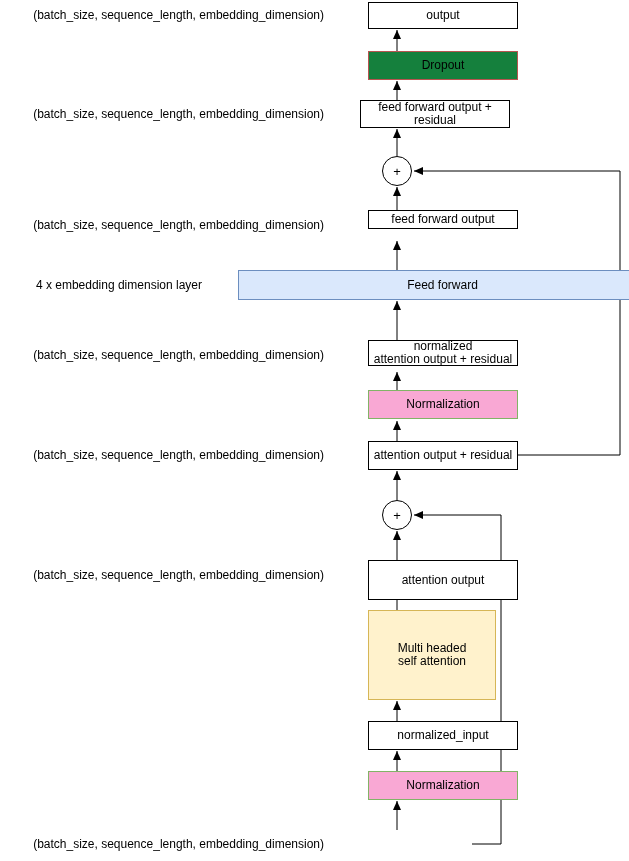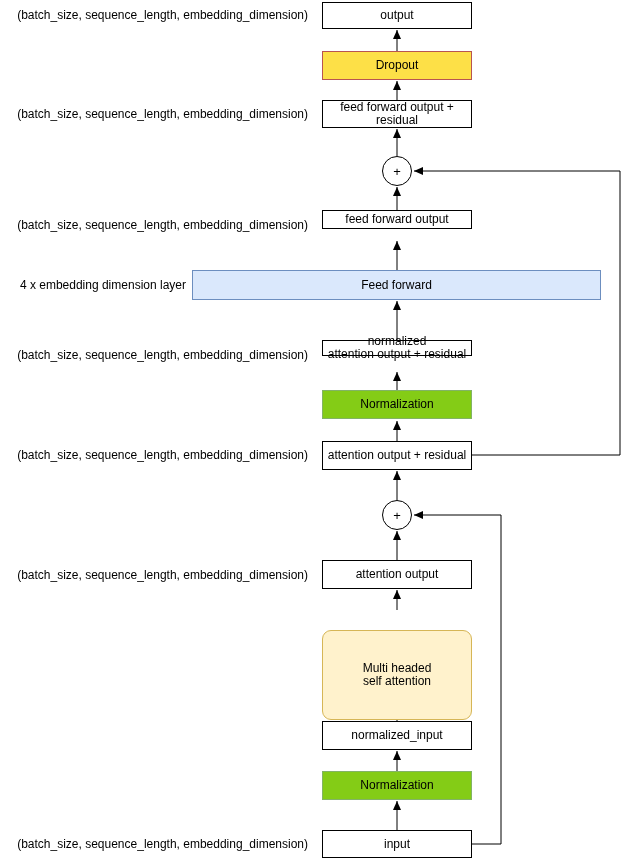--- a/index.html
+++ b/index.html
@@ -22,40 +22,41 @@
     box-sizing: border-box;
     border: 1px solid #000000;
     background: #ffffff;
     display: flex;
     align-items: center;
     justify-content: center;
     text-align: center;
     font-size: 12px;
     line-height: 13px;
     white-space: pre-line;
+    margin-left: 46px;
   }
-  .node.red    { background: #fde047; border-color: #b85450; }
-  .node.green  { background: #84cc16; border-color: #82b366; }
+  .node.red    { background: #15803d; border-color: #b85450; }
+  .node.green  { background: #f9a8d4; border-color: #82b366; }
   .node.blue   { background: #dae8fc; border-color: #6c8ebf; }
   .node.yellow { background: #fff2cc; border-color: #d6b656; }
   .plus-circle {
     position: absolute;
     box-sizing: border-box;
     width: 30px; height: 30px;
     border: 1px solid #000;
     border-radius: 50%;
     background: #fff;
     display: flex;
     align-items: center;
     justify-content: center;
     font-size: 13px;
   }
   .side-label {
     position: absolute;
-    left: 0;
+    left: 16px;
     width: 308px;
     text-align: right;
     font-size: 12px;
     line-height: 14px;
     white-space: nowrap;
   }
   .side-label.short { width: 186px; }
 </style>
 </head>
 <body>
@@ -85,48 +86,47 @@
     <line x1="397" y1="51" x2="397" y2="30" stroke="#000" marker-end="url(#ah)"></line>
 
     <path d="M472,844 L501,844 L501,515 L414,515" fill="none" stroke="#000" marker-end="url(#ah)"></path>
     <path d="M472,455 L620,455 L620,171 L414,171" fill="none" stroke="#000" marker-end="url(#ah)"></path>
   </svg>
 
   <div class="node" style="left:322px; top:2px; width:150px; height:27px;">output</div>
 
   <div class="node red" style="left:322px; top:51px; width:150px; height:29px;">Dropout</div>
 
-  <div class="node" style="left:322px; top:100px; width:150px; height:28px;">feed forward output +
+  <div class="node" style="left:314px; top:100px; width:150px; height:28px;">feed forward output +
 residual</div>
 
   <div class="plus-circle" style="left:382px; top:156px;">+</div>
 
   <div class="node" style="left:322px; top:210px; width:150px; height:19px;">feed forward output</div>
 
   <div class="node blue" style="left:192px; top:270px; width:409px; height:30px;">Feed forward</div>
 
-  <div class="node" style="left:322px; top:340px; width:150px; height:16px;">normalized
+  <div class="node" style="left:322px; top:340px; width:150px; height:26px;">normalized
 attention output + residual</div>
 
   <div class="node green" style="left:322px; top:390px; width:150px; height:29px;">Normalization</div>
 
   <div class="node" style="left:322px; top:441px; width:150px; height:29px;">attention output + residual</div>
 
   <div class="plus-circle" style="left:382px; top:500px;">+</div>
 
-  <div class="node" style="left:322px; top:560px; width:150px; height:29px;text-align:right;">attention output</div>
+  <div class="node" style="left:322px; top:560px; width:150px; height:40px;text-align:right;">attention output</div>
 
-  <div class="node yellow" style="left:322px; top:630px; width:150px; height:90px;border-radius:9px;">Multi headed
+  <div class="node yellow" style="left:322px; top:610px; width:128px; height:90px;">Multi headed
 self attention</div>
 
   <div class="node" style="left:322px; top:721px; width:150px; height:29px;text-align:center;">normalized_input</div>
 
   <div class="node green" style="left:322px; top:771px; width:150px; height:29px;">Normalization</div>
 
-  <div class="node" style="left:322px; top:830px; width:150px; height:28px;">input</div>
 
   <div class="side-label" style="top:8px;">(batch_size, sequence_length, embedding_dimension)</div>
   <div class="side-label" style="top:107px;">(batch_size, sequence_length, embedding_dimension)</div>
   <div class="side-label" style="top:218px;">(batch_size, sequence_length, embedding_dimension)</div>
   <div class="side-label short" style="top:278px;">4 x embedding dimension layer</div>
   <div class="side-label" style="top:348px;">(batch_size, sequence_length, embedding_dimension)</div>
   <div class="side-label" style="top:448px;">(batch_size, sequence_length, embedding_dimension)</div>
   <div class="side-label" style="top:568px;">(batch_size, sequence_length, embedding_dimension)</div>
   <div class="side-label" style="top:837px;">(batch_size, sequence_length, embedding_dimension)</div>
 

